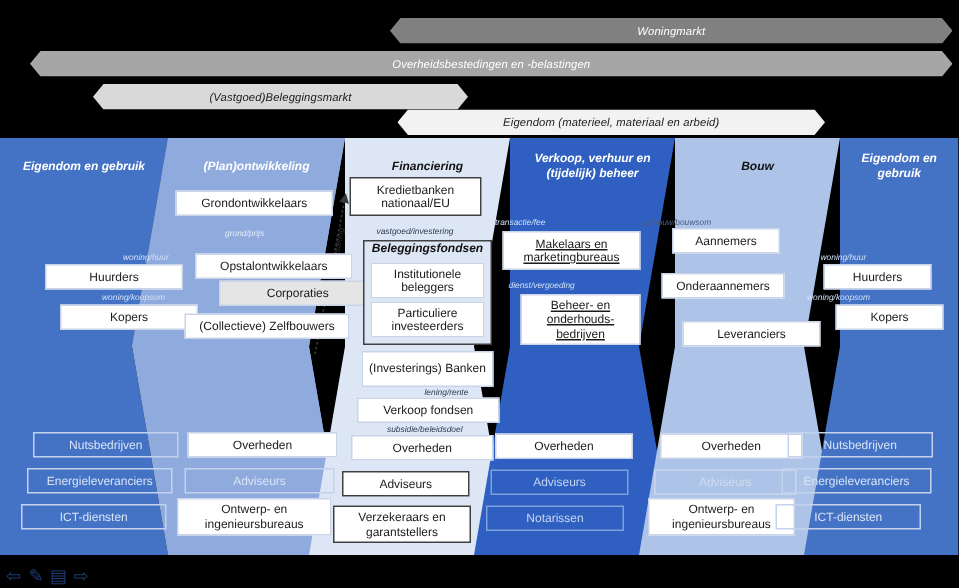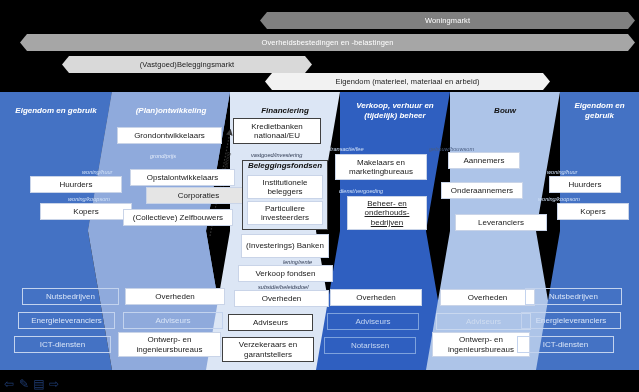--- a/index.html
+++ b/index.html
@@ -3,21 +3,21 @@
 <meta charset="utf-8">
 <style>
   html,body{margin:0;padding:0;background:#000;}
   body{width:639px;height:392px;overflow:hidden;font-family:"Liberation Sans",sans-serif;}
   #stage{position:relative;width:639px;height:392px;background:#000;}
 
   
   .mbar{position:absolute;display:flex;align-items:center;justify-content:center;
         color:#fff;font-size:7.5px;letter-spacing:.1px;}
   .mbar .inner{position:absolute;inset:0;}
-  .mbar span{position:relative;z-index:2;}
+  .mbar span{position:relative;z-index:2;font-style:italic;}
   .colhdr{position:absolute;top:0;left:0;right:0;height:30px;display:flex;
           align-items:center;justify-content:center;text-align:center;
           font-size:8px;font-style:italic;font-weight:bold;line-height:10px;}
 
   
   .bx{position:absolute;display:flex;align-items:center;justify-content:center;
       text-align:center;font-size:8px;line-height:9.5px;color:#1a1a1a;
       background:#fff;border:1px solid #c9d4e8;box-sizing:border-box;}
 
   
@@ -174,21 +174,21 @@
         <div class="grptitle">Beleggingsfondsen</div>
       </div>
       <div class="bx" style="left: 247px; top: 175px; width: 76px; height: 24px; background: rgb(255, 255, 255); border: 1px solid rgb(201, 212, 232); color: rgb(26, 26, 26);">
         <span>Institutionele beleggers</span>
       </div>
       <div class="bx" style="left: 247px; top: 201px; width: 76px; height: 24px; background: rgb(255, 255, 255); border: 1px solid rgb(201, 212, 232); color: rgb(26, 26, 26);">
         <span>Particuliere investeerders</span>
       </div>
       <div class="flab" style="left: 330px; top: 146px; color: rgb(207, 224, 247);"><span>transactie/fee</span></div>
       <div class="flab" style="left: 339px; top: 188px; color: rgb(207, 224, 247);"><span>dienst/vergoeding</span></div>
-      <div class="bx" style="left: 335px; top: 154px; width: 92px; height: 26px; background: rgb(255, 255, 255); border: 1px solid rgb(201, 212, 232); color: rgb(26, 26, 26);">
+      <div class="bx" style="left: 335px; top: 154px; width: 92px; height: 26px; background: rgb(255, 255, 255); border: 1px solid rgb(201, 212, 232); color: rgb(26, 26, 26); text-decoration: underline;">
         <span>Makelaars en marketingbureaus</span>
       </div>
       <div class="bx" style="left: 347px; top: 196px; width: 80px; height: 34px; background: rgb(255, 255, 255); border: 1px solid rgb(201, 212, 232); color: rgb(26, 26, 26); text-decoration: underline;">
         <span>Beheer- en onderhouds- bedrijven</span>
       </div>
       <div class="bx" style="left: 330px; top: 289px; width: 92px; height: 17px; background: rgb(255, 255, 255); border: 1px solid rgb(201, 212, 232); color: rgb(26, 26, 26);">
         <span>Overheden</span>
       </div>
       <div class="bx" style="left: 327px; top: 313px; width: 92px; height: 17px; background: transparent; border: 1px solid rgb(126, 162, 221); color: rgb(196, 214, 242);">
         <span>Adviseurs</span>

